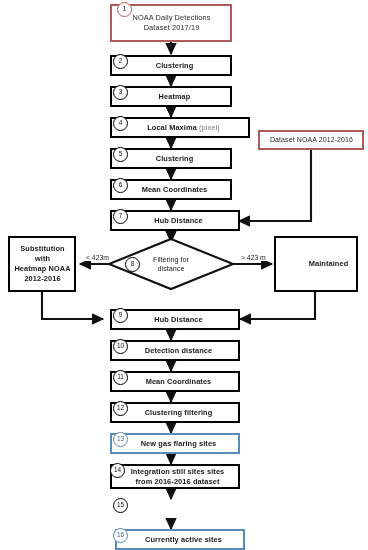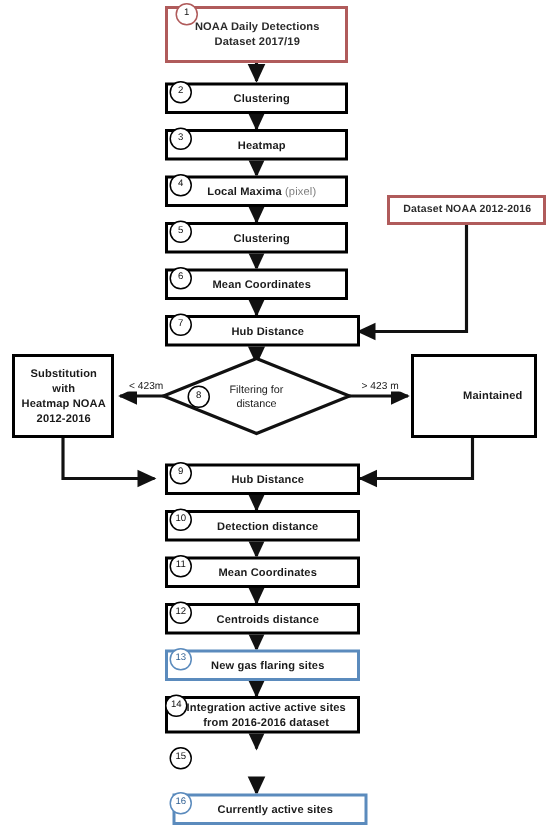--- a/index.html
+++ b/index.html
@@ -22,21 +22,21 @@
     border:2px solid #000000;
     display:flex;align-items:center;justify-content:center;
     text-align:center;
     font-size:7.4px;
     font-weight:bold;
     letter-spacing:.1px;
     line-height:1.35;
     padding:1px 3px 1px 10px;
     z-index:3;
   }
-  .node.red{border-color:#b05b5b;font-weight:bold;color:#2b2b2b;padding-left:4px;}
+  .node.red{border-color:#b05b5b;font-weight:normal;color:#2b2b2b;padding-left:4px;}
   .node.blue{border-color:#5b8bbd;}
   .node.plain{padding-left:4px;}
 
   
   .tag{
     position:absolute;
     width:15px;height:15px;
     box-sizing:border-box;
     border:1.3px solid #000;
     border-radius:50%;
@@ -141,21 +141,21 @@
   <div class="node" style="left:110px;top:55px;width:122px;height:21px;">
     <span>Clustering</span>
   </div>
   <div class="tag" style="left:113px;top:54px;">2</div>
 
   <div class="node" style="left:110px;top:86px;width:122px;height:21px;">
     <span>Heatmap</span>
   </div>
   <div class="tag" style="left:113px;top:85px;">3</div>
 
-  <div class="node" style="left:110px;top:117px;width:122px;height:21px;">
+  <div class="node" style="left:110px;top:117px;width:140px;height:21px;">
     <span>
       <span>Local Maxima</span>
       <span class="muted">(pixel)</span>
     </span>
   </div>
   <div class="tag" style="left:113px;top:116px;">4</div>
 
   <div class="node" style="left:110px;top:148px;width:122px;height:21px;">
     <span>Clustering</span>
   </div>
@@ -207,32 +207,32 @@
     <span>Detection distance</span>
   </div>
   <div class="tag" style="left:113px;top:339px;">10</div>
 
   <div class="node" style="left:110px;top:371px;width:130px;height:21px;">
     <span>Mean Coordinates</span>
   </div>
   <div class="tag" style="left:113px;top:370px;">11</div>
 
   <div class="node" style="left:110px;top:402px;width:130px;height:21px;">
-    <span>Centroids distance</span>
+    <span>Clustering filtering</span>
   </div>
   <div class="tag" style="left:113px;top:401px;">12</div>
 
   <div class="node blue" style="left:110px;top:433px;width:130px;height:21px;">
     <span>New gas flaring sites</span>
   </div>
   <div class="tag blue" style="left:113px;top:432px;">13</div>
 
   <div class="node" style="left:110px;top:464px;width:130px;height:25px;padding-left:8px;">
     <span>
-      <span class="ln">Integration active active sites</span>
+      <span class="ln">Integration still sites sites</span>
       <span class="ln">from 2016-2016  dataset</span>
     </span>
   </div>
   <div class="tag" style="left:110px;top:463px;">14</div>
 
   <div class="tag" style="left:113px;top:498px;">15</div>
 
   <div class="node blue" style="left:115px;top:529px;width:130px;height:21px;">
     <span>Currently active sites</span>
   </div>

